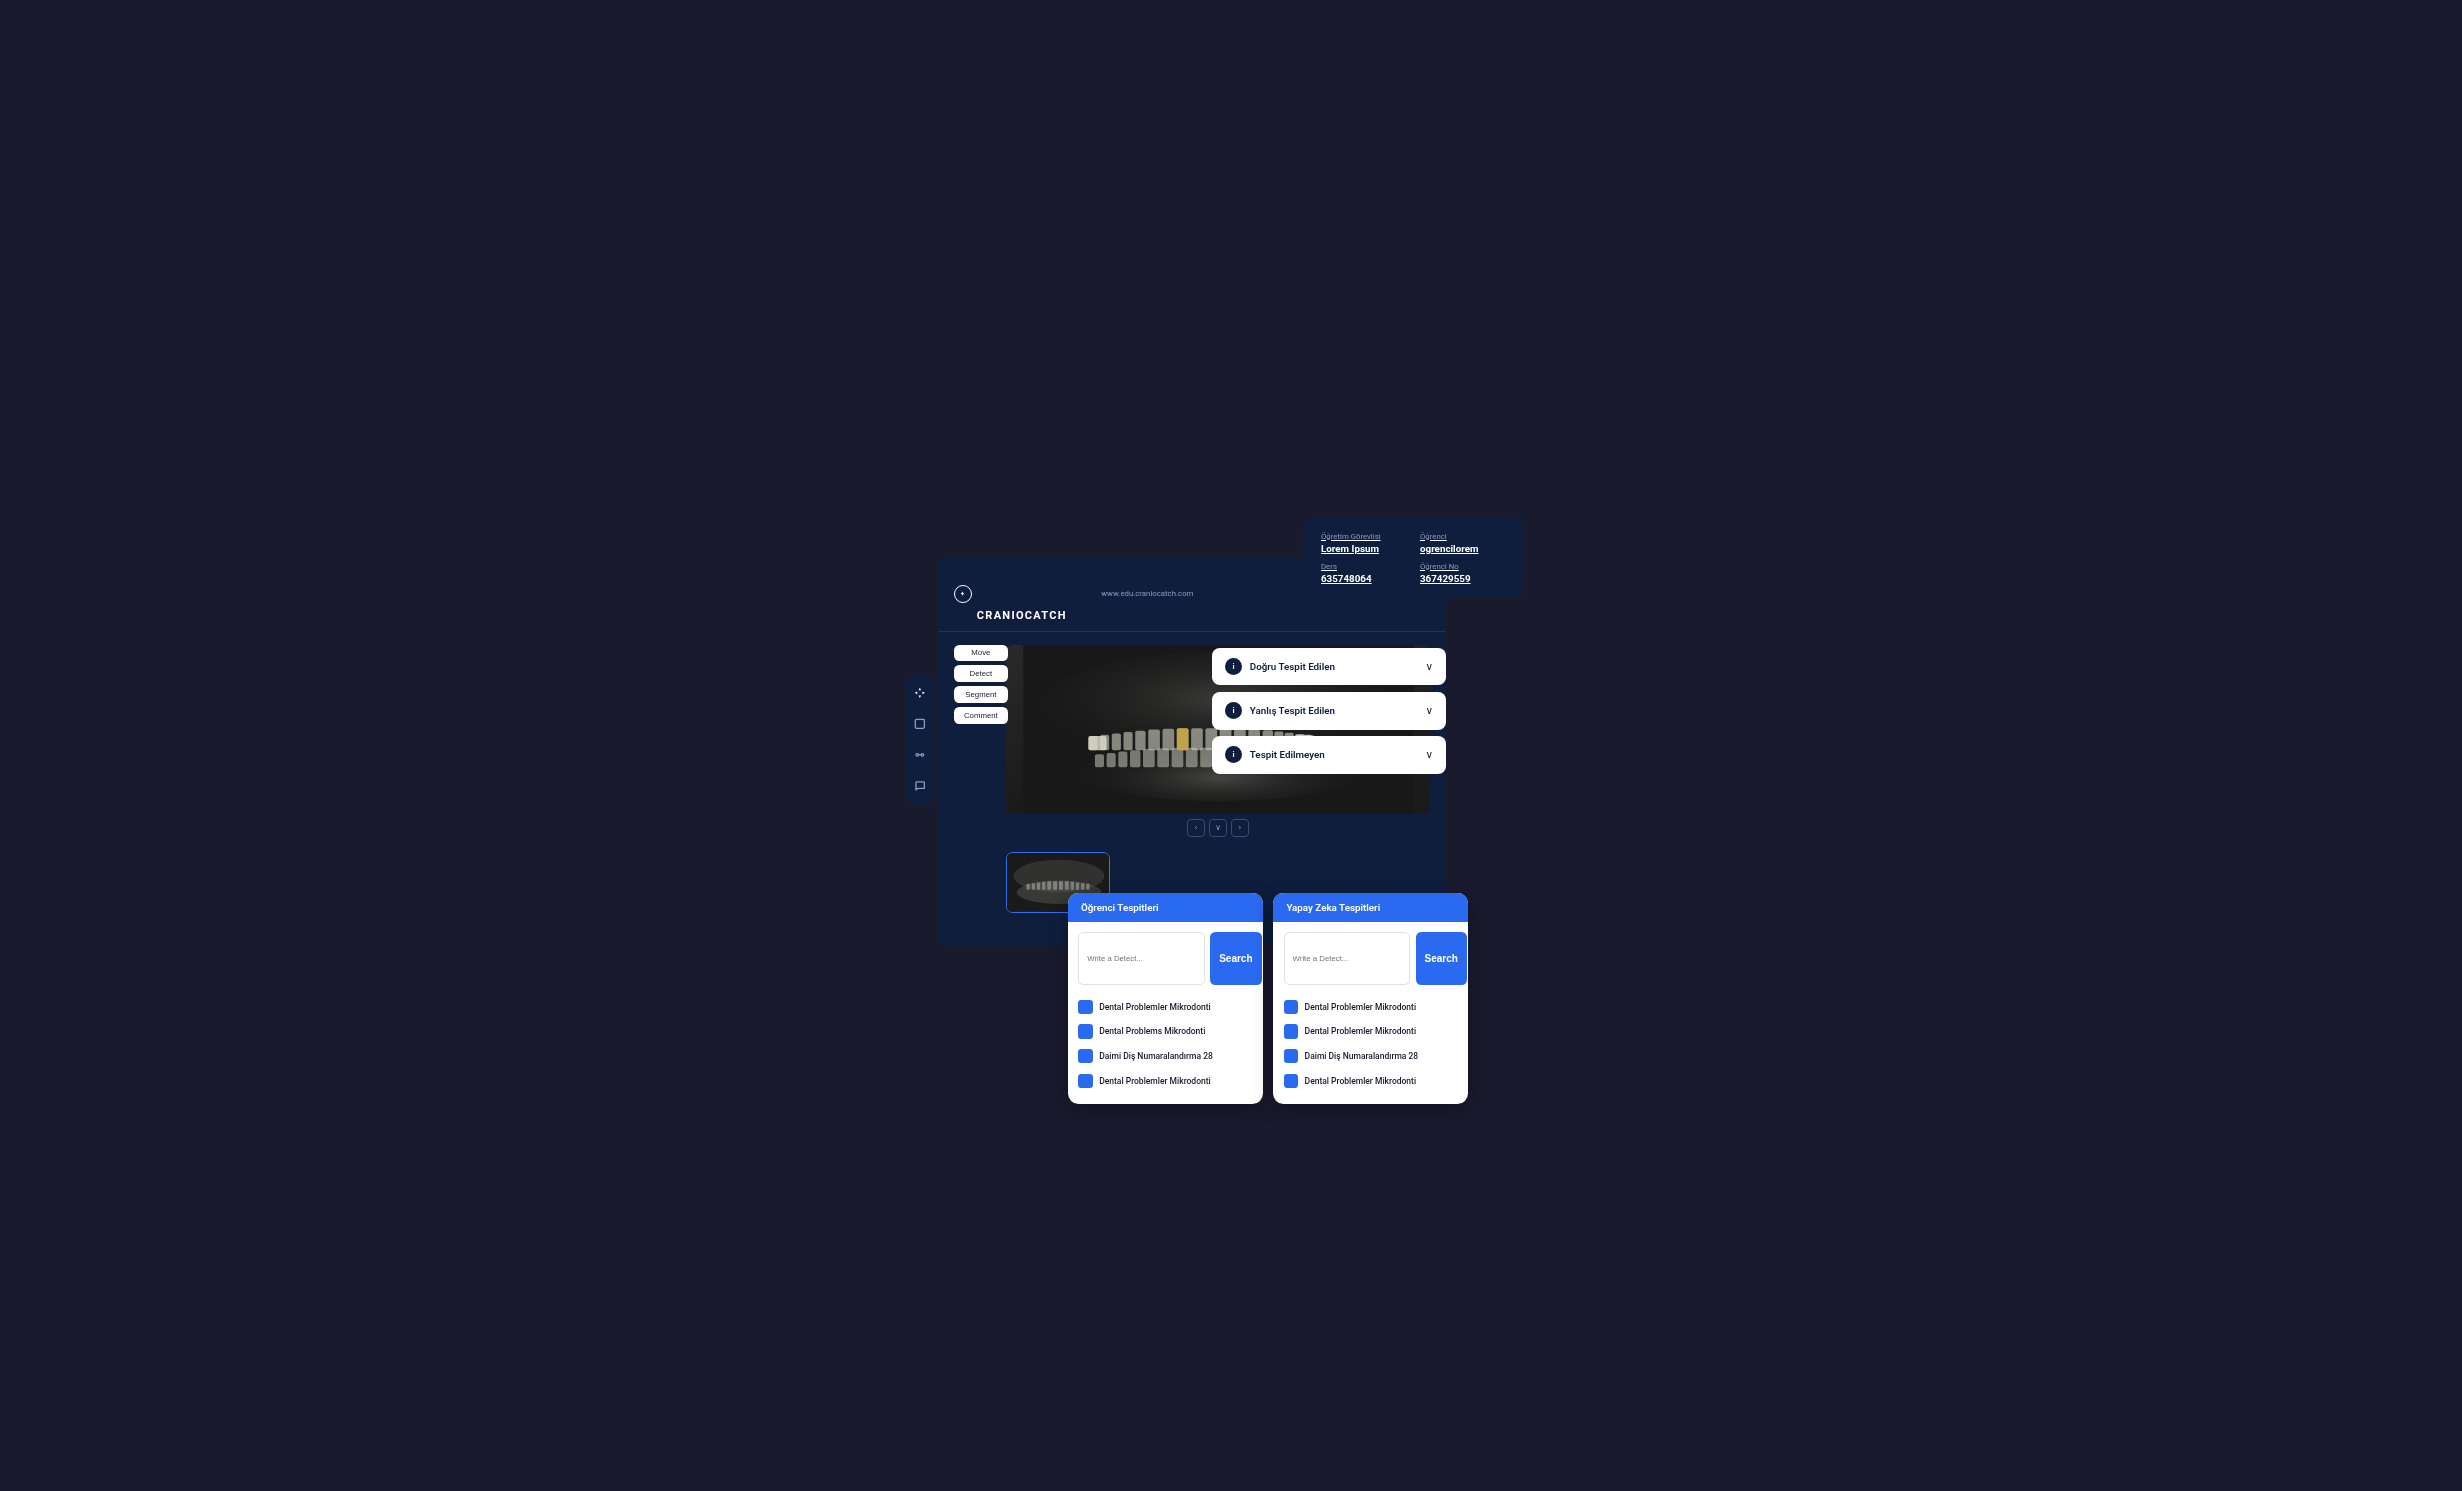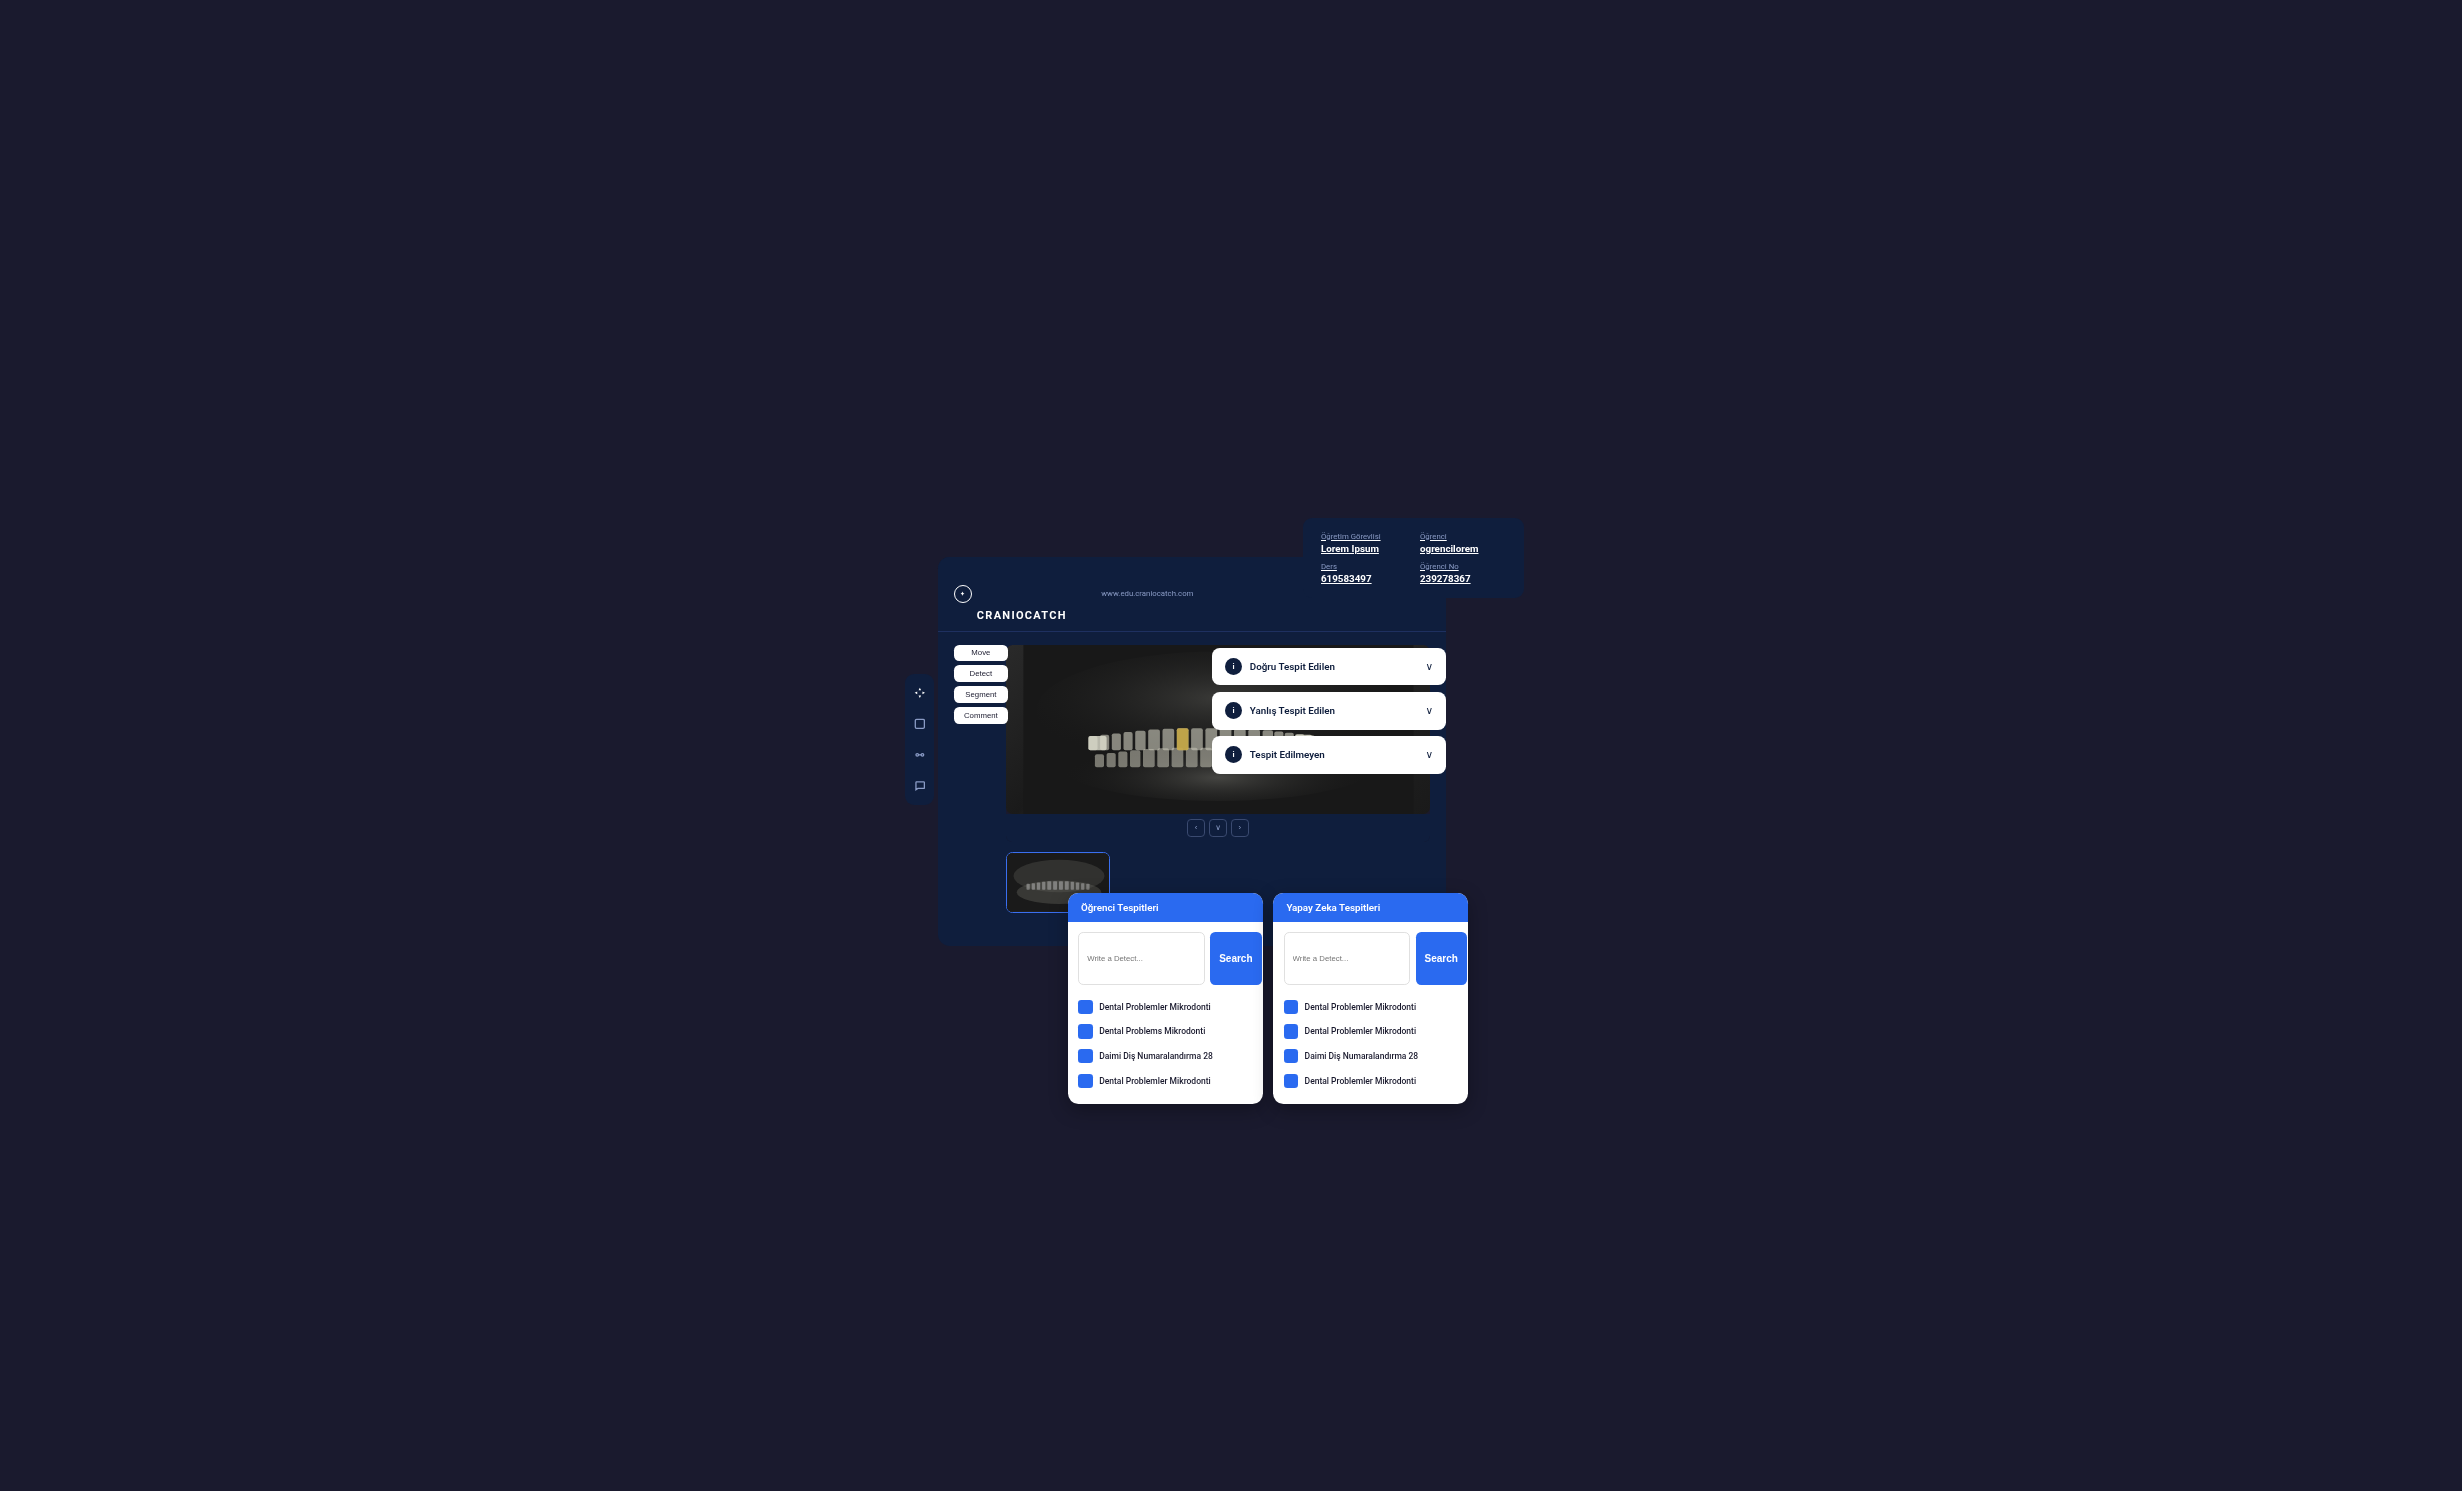--- a/index.html
+++ b/index.html
@@ -345,25 +345,25 @@
       <div>
         <div class="info-label">Öğretim Görevlisi</div>
         <div class="info-value">Lorem Ipsum</div>
       </div>
       <div>
         <div class="info-label">Öğrenci</div>
         <div class="info-value">ogrencilorem</div>
       </div>
       <div>
         <div class="info-label">Ders</div>
-        <div class="info-value">619583497</div>
+        <div class="info-value">635748064</div>
       </div>
       <div>
         <div class="info-label">Öğrenci No</div>
-        <div class="info-value">239278367</div>
+        <div class="info-value">367429559</div>
       </div>
     </div>
   </div>
 
   <div class="app-window">
 
     <div class="app-header">
       <div class="logo-area">
         <div class="logo-icon">✦</div>
         <span class="logo-text">CranioCatch</span>

